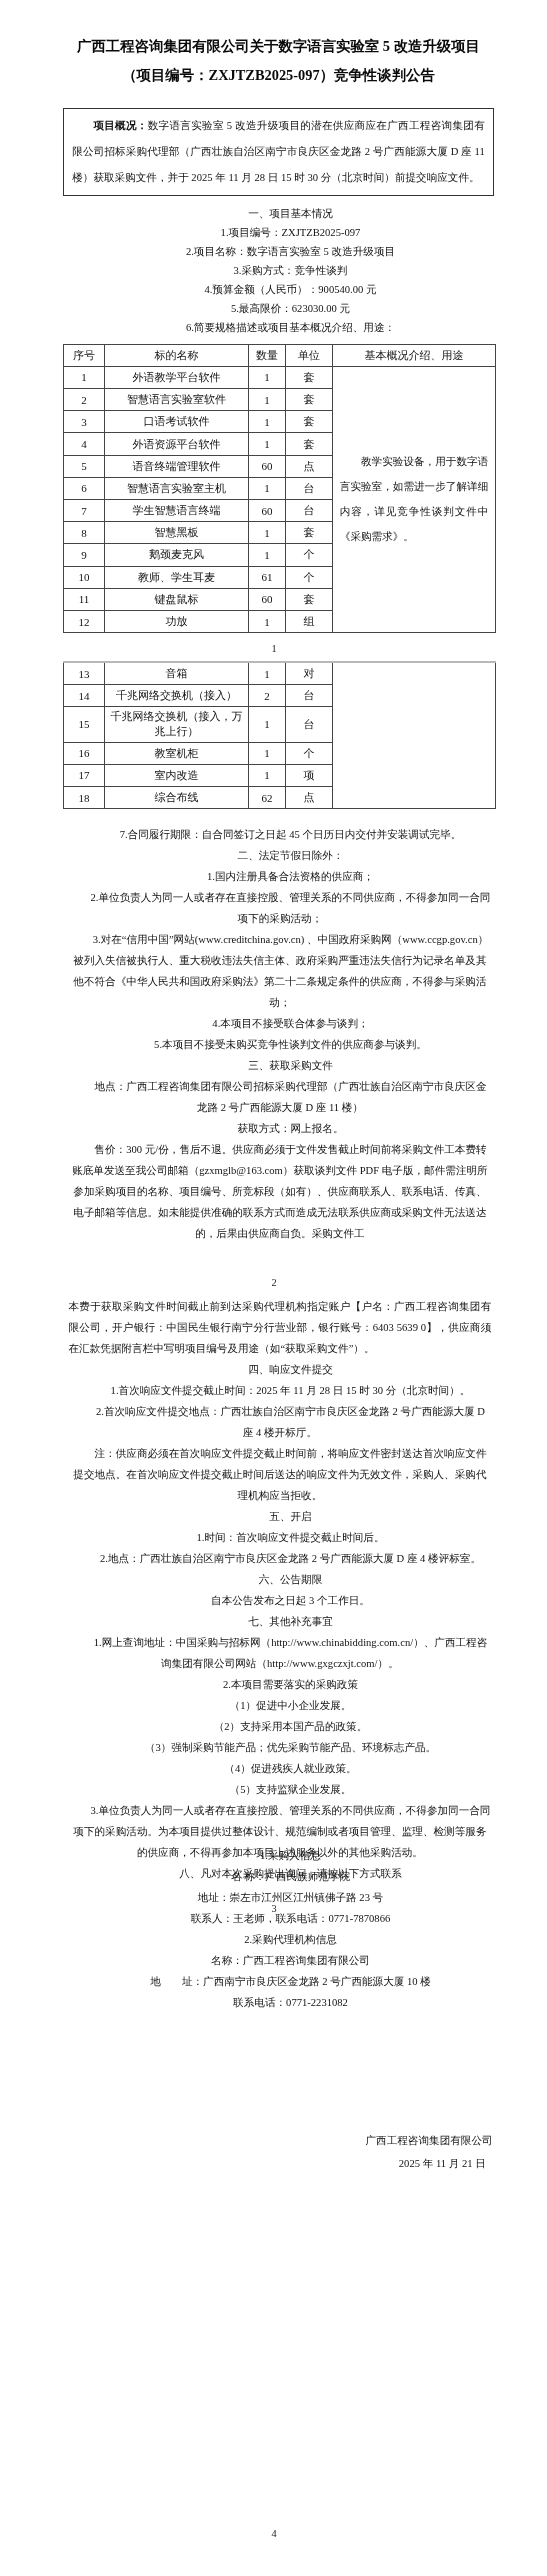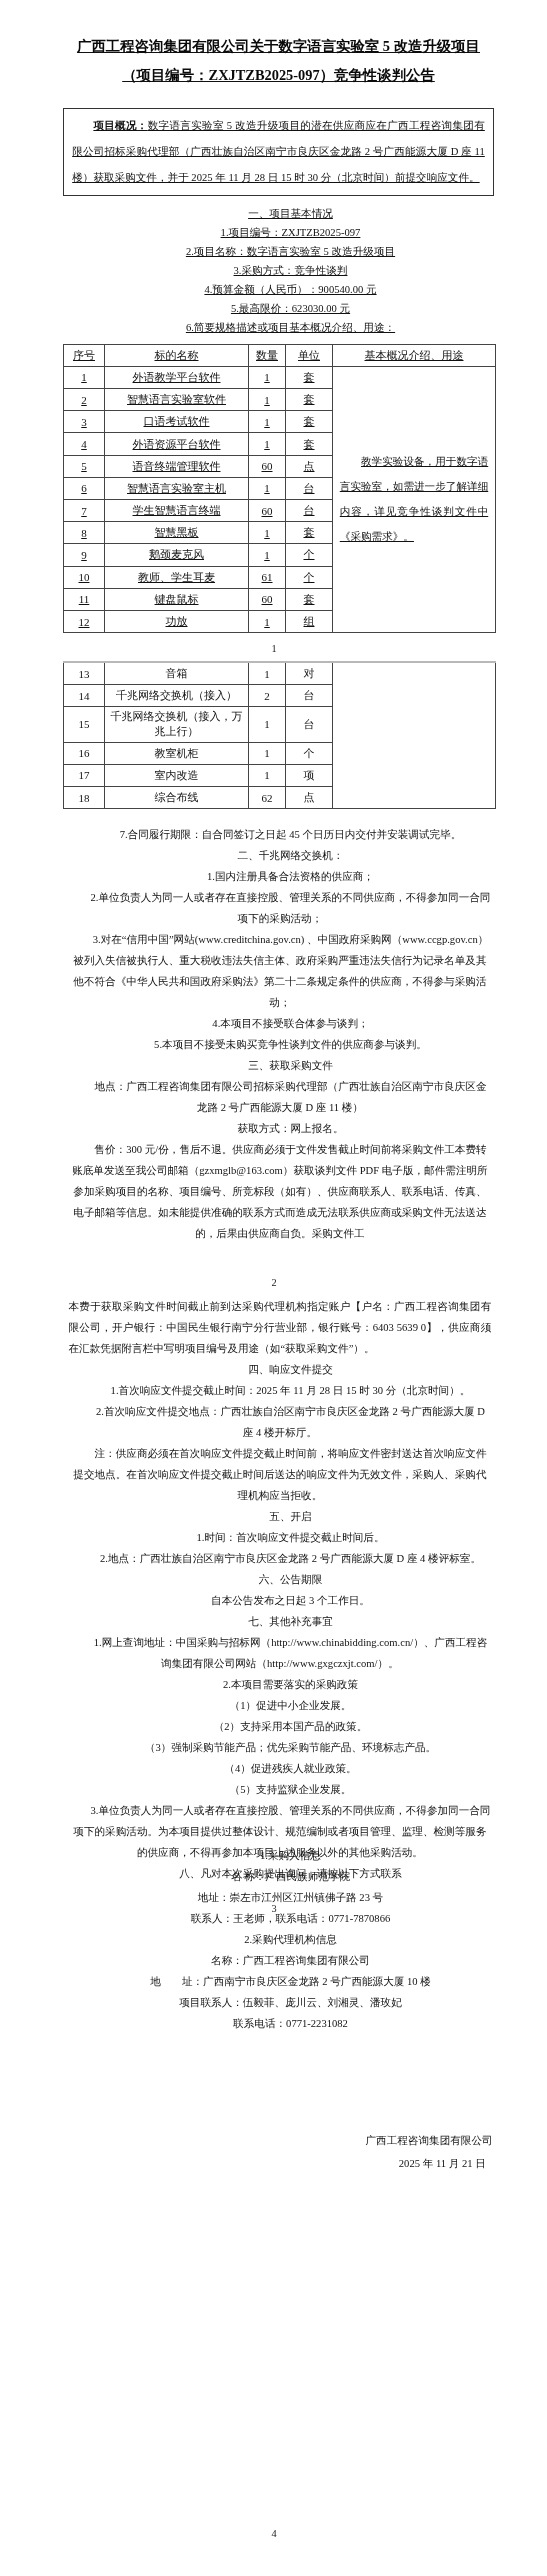--- a/index.html
+++ b/index.html
@@ -1,18 +1,18 @@
 <!DOCTYPE html>
 <html style="font-size:11px"><head>
 <meta charset="utf-8">
 <style>
   html,body{margin:0;padding:0;background:#fff;}
   body{font-family:"Liberation Serif","DejaVu Serif",serif;color:#111;}
   .pagewrap{position:relative;width:548px;height:2576px;margin:0 auto;background:#ffffff;overflow:hidden;}
-  .block-a{position:absolute;top:31.5px;left:63px;width:431px;text-decoration:underline;}
+  .block-a{position:absolute;top:31.5px;left:63px;width:431px;}
   .textblock{position:absolute;left:63px;width:431px;}
   .title{font-size:14.4px;font-weight:bold;text-align:center;line-height:29px;color:#0a0a0a;}
   .overview-box{margin-top:18px;border:0.7px solid #333;padding:4.1px 8.2px;}
   .overview-box .para{font-size:10.6px;line-height:26px;text-align:justify;text-indent:2em;margin:0;padding:0;}
   .bold{font-weight:bold;}
   .sec1{margin-top:8.2px;}
   .sec1 .para{font-size:10.6px;line-height:19px;}
   .para{margin:0;padding:0 2.7px 0 5.5px;color:#111;}
   .textblock .para{font-size:10.6px;line-height:21px;text-align:justify;}
   .para.indent{text-indent:2em;text-align:center;}
@@ -195,21 +195,21 @@
           <td>18</td>
           <td>综合布线</td>
           <td>62</td>
           <td>点</td>
         </tr>
       </tbody>
   </table>
 
   <div class="textblock" style="top:824px">
       <p class="para indent">7.合同履行期限：自合同签订之日起 45 个日历日内交付并安装调试完毕。</p>
-      <p class="para indent">二、千兆网络交换机：</p>
+      <p class="para indent">二、法定节假日除外：</p>
       <p class="para indent">1.国内注册具备合法资格的供应商；</p>
       <p class="para indent">2.单位负责人为同一人或者存在直接控股、管理关系的不同供应商，不得参加同一合同项下的采购活动；</p>
       <p class="para indent">3.对在“信用中国”网站(www.creditchina.gov.cn) 、中国政府采购网（www.ccgp.gov.cn）被列入失信被执行人、重大税收违法失信主体、政府采购严重违法失信行为记录名单及其他不符合《中华人民共和国政府采购法》第二十二条规定条件的供应商，不得参与采购活动；</p>
       <p class="para indent">4.本项目不接受联合体参与谈判；</p>
       <p class="para indent">5.本项目不接受未购买竞争性谈判文件的供应商参与谈判。</p>
       <p class="para indent">三、获取采购文件</p>
       <p class="para indent">地点：广西工程咨询集团有限公司招标采购代理部（广西壮族自治区南宁市良庆区金龙路 2 号广西能源大厦 D 座 11 楼）</p>
       <p class="para indent">获取方式：网上报名。</p>
       <p class="para indent">售价：300 元/份，售后不退。供应商必须于文件发售截止时间前将采购文件工本费转账底单发送至我公司邮箱（gzxmglb@163.com）获取谈判文件 PDF 电子版，邮件需注明所参加采购项目的名称、项目编号、所竞标段（如有）、供应商联系人、联系电话、传真、电子邮箱等信息。如未能提供准确的联系方式而造成无法联系供应商或采购文件无法送达的，后果由供应商自负。采购文件工</p>
     </div>
@@ -242,21 +242,20 @@
   <div class="pagenum" style="top:1902px">3</div>
 
   <div class="textblock" style="top:1845px">
       <p class="para indent">1.采购人信息</p>
       <p class="para indent">名 称：广西民族师范学院</p>
       <p class="para indent">地址：崇左市江州区江州镇佛子路 23 号</p>
       <p class="para indent">联系人：王老师，联系电话：0771-7870866</p>
       <p class="para indent">2.采购代理机构信息</p>
       <p class="para indent">名称：广西工程咨询集团有限公司</p>
       <p class="para indent">地　　址：广西南宁市良庆区金龙路 2 号广西能源大厦 10 楼</p>
-      <p class="para indent">项目联系人：伍毅菲、庞川云、刘湘灵、潘玫妃</p>
       <p class="para indent">联系电话：0771-2231082</p>
     </div>
 
   <div class="signoff" style="top:2129px">
     <div class="so-company">广西工程咨询集团有限公司</div>
     <div class="so-date">2025 年 11 月 21 日</div>
   </div>
 
   <div class="pagenum" style="top:2527px">4</div>
 

